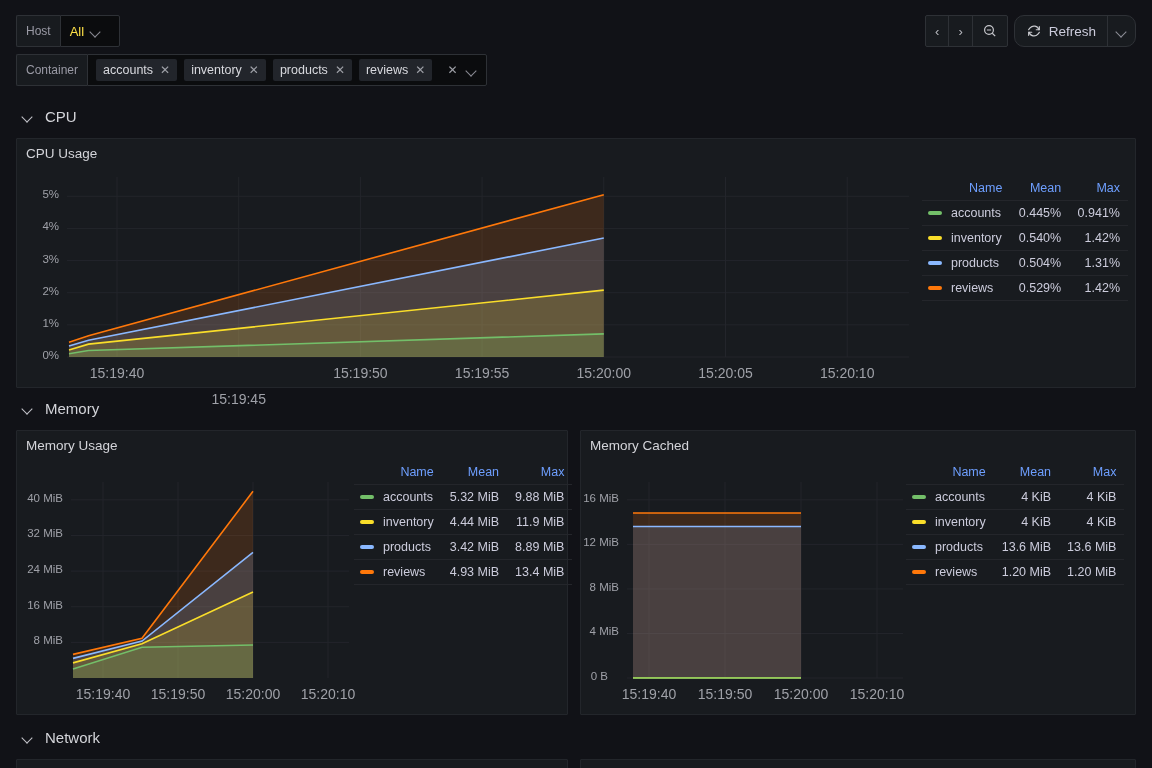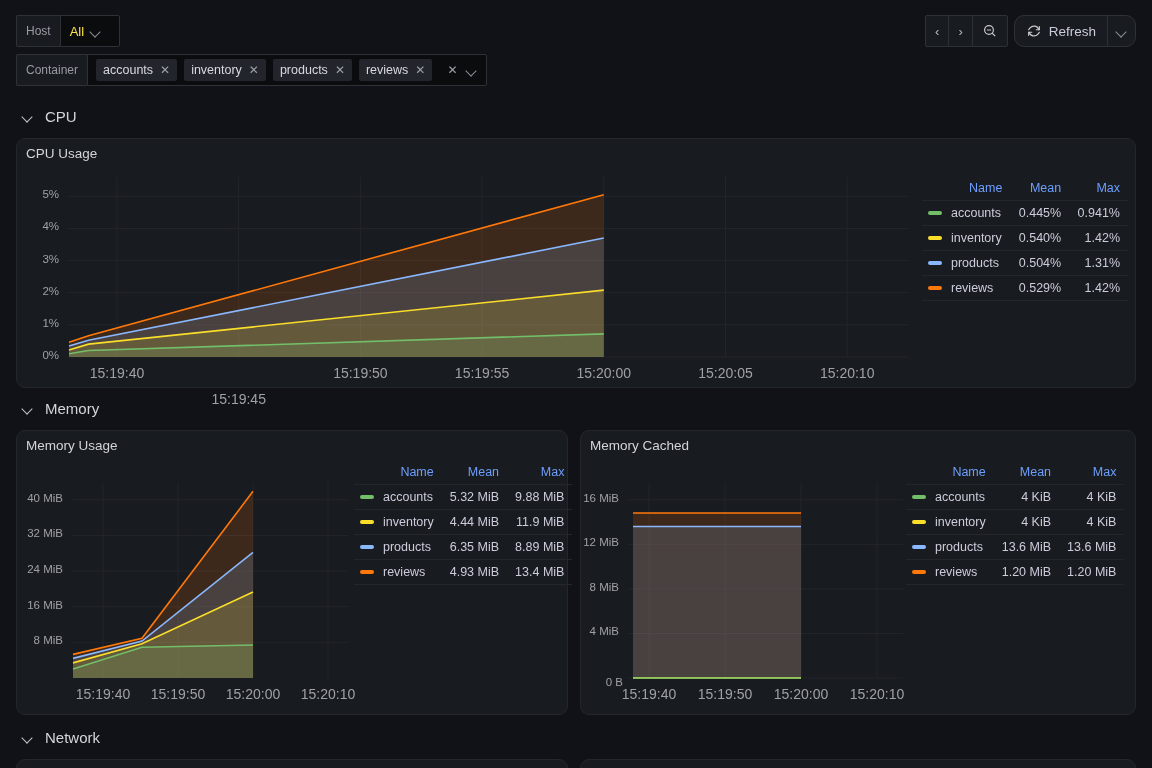--- a/index.html
+++ b/index.html
@@ -121,21 +121,21 @@
     border-right: 1.6px solid #c2c3c9;
     border-bottom: 1.6px solid #c2c3c9;
     transform: rotate(45deg);
   }
 
   
   .panel {
     position: absolute;
     background: #181b1f;
     border: 1px solid #23262b;
-    border-radius: 9px;
+    border-radius: 1px;
   }
   .panel-title {
     position: absolute; left: 9px; top: 7px;
     font-size: 13.5px; color: #d3d4d9; font-weight: 500;
   }
   .plot { position: absolute; }
   .axis-label {
     position: absolute; font-size: 11.5px; color: #9fa1a8;
     white-space: nowrap; text-align: right;
   }
@@ -368,21 +368,21 @@
               <td>5.32 MiB</td>
               <td>9.88 MiB</td>
             </tr>
             <tr>
               <td class="nm"><span class="swatch" style="background: rgb(250, 222, 42);"></span>inventory</td>
               <td>4.44 MiB</td>
               <td>11.9 MiB</td>
             </tr>
             <tr>
               <td class="nm"><span class="swatch" style="background: rgb(138, 184, 255);"></span>products</td>
-              <td>6.35 MiB</td>
+              <td>3.42 MiB</td>
               <td>8.89 MiB</td>
             </tr>
             <tr class="last">
               <td class="nm"><span class="swatch" style="background: rgb(255, 120, 10);"></span>reviews</td>
               <td>4.93 MiB</td>
               <td>13.4 MiB</td>
             </tr>
           </tbody>
         </table>
       </div>
@@ -403,21 +403,21 @@
           <line x1="296" x2="296" y1="18" y2="214" stroke="#23252b" stroke-width="1"></line>
           <path d="M52,214 L52,49.07045454545457 L120,49.07045454545457 L220,49.07045454545457 L220,214 Z" fill="#ff780a" fill-opacity="0.16"></path>
           <polyline points="52,49.07045454545457 120,49.07045454545457 220,49.07045454545457" fill="none" stroke="#ff780a" stroke-width="1.6"></polyline>
           <path d="M52,214 L52,62.43409090909094 L120,62.43409090909094 L220,62.43409090909094 L220,214 Z" fill="#8ab8ff" fill-opacity="0.16"></path>
           <polyline points="52,62.43409090909094 120,62.43409090909094 220,62.43409090909094" fill="none" stroke="#8ab8ff" stroke-width="1.6"></polyline>
           <path d="M52,214 L52,213.9109090909091 L120,213.9109090909091 L220,213.9109090909091 L220,214 Z" fill="#fade2a" fill-opacity="0.16"></path>
           <polyline points="52,213.9109090909091 120,213.9109090909091 220,213.9109090909091" fill="none" stroke="#fade2a" stroke-width="1.6"></polyline>
           <path d="M52,214 L52,213.95545454545456 L120,213.95545454545456 L220,213.95545454545456 L220,214 Z" fill="#73bf69" fill-opacity="0.16"></path>
           <polyline points="52,213.95545454545456 120,213.95545454545456 220,213.95545454545456" fill="none" stroke="#73bf69" stroke-width="1.6"></polyline>
         </svg>
-        <div class="axis-label" style="right: 288px; top: 206px; margin-top: 6px;">0 B</div>
+        <div class="axis-label" style="right: 303px; top: 206px;">0 B</div>
         <div class="axis-label" style="right: 292px; top: 161.455px;">4 MiB</div>
         <div class="axis-label" style="right: 292px; top: 116.909px;">8 MiB</div>
         <div class="axis-label" style="right: 292px; top: 72.3636px;">12 MiB</div>
         <div class="axis-label" style="right: 292px; top: 27.8182px;">16 MiB</div>
         <div class="xtick" style="left: 68px; top: 222px;">15:19:40</div>
         <div class="xtick" style="left: 144px; top: 222px;">15:19:50</div>
         <div class="xtick" style="left: 220px; top: 222px;">15:20:00</div>
         <div class="xtick" style="left: 296px; top: 222px;">15:20:10</div>
       </div>
     <div class="legend" id="legend-cached" style="left:325px; top:32px; width:209px;">

